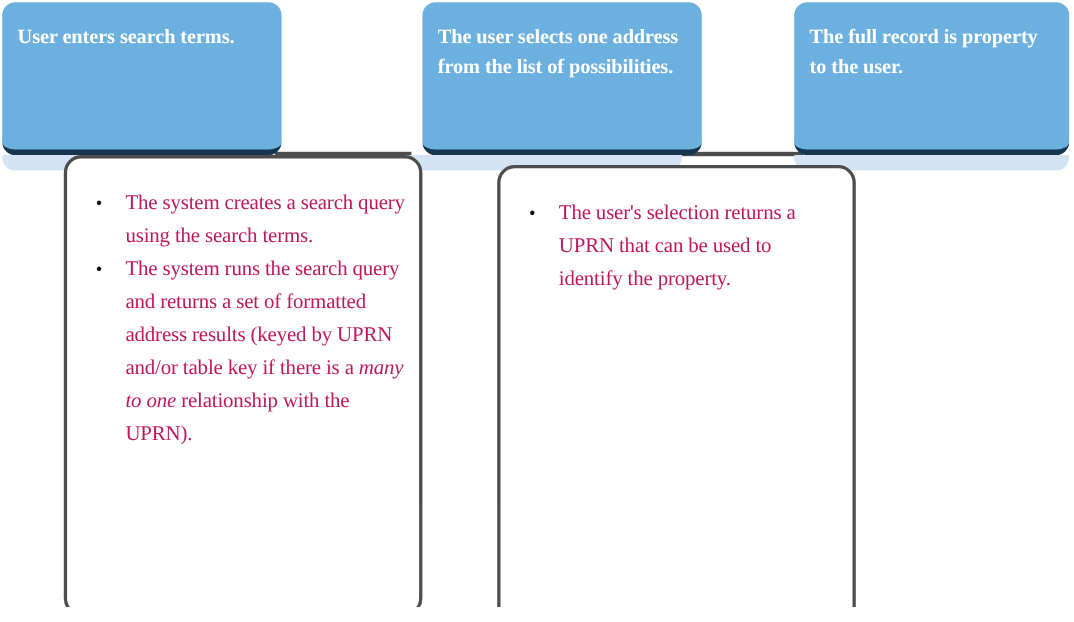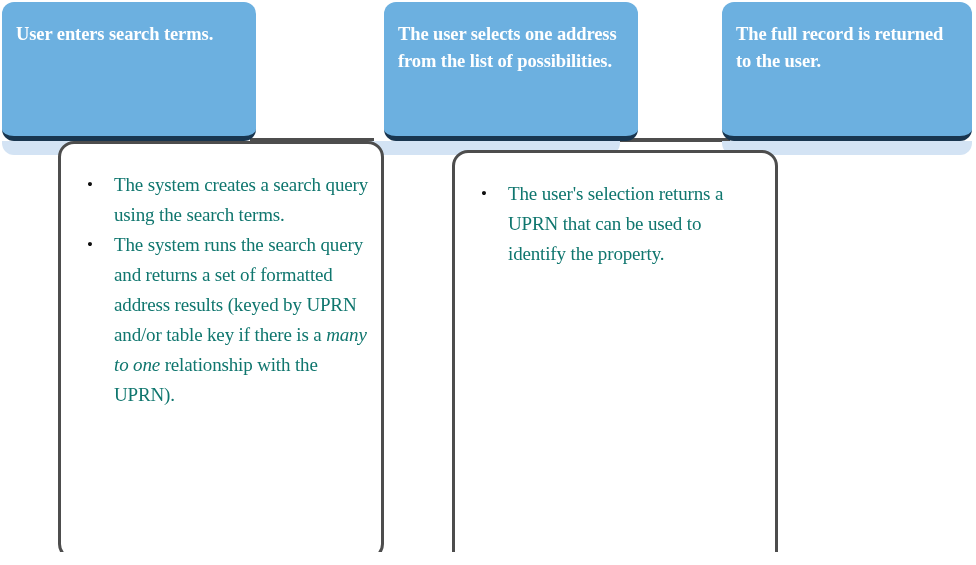--- a/index.html
+++ b/index.html
@@ -69,21 +69,21 @@
     left: 20px;
     right: 12px;
     top: 26px;
     margin: 0;
     padding: 0;
     list-style: none;
   }
   .bullet-item {
     position: relative;
     padding-left: 33px;
-    color: #0f766e;
+    color: #be185d;
     font-size: 19px;
     line-height: 30px;
     letter-spacing: -0.15px;
   }
   .bullet-item::before {
     content: "\2022";
     position: absolute;
     left: 6px;
     top: 0;
     font-size: 17px;
@@ -108,21 +108,21 @@
     <div class="blue-box-title">User enters search terms.</div>
   </div>
 
   <div class="blue-box-shadow" style="left:366px; width:254px;"></div>
   <div class="blue-box" style="left:348px; width:254px;margin-left:36px;">
     <div class="blue-box-title">The user selects one address from the list of possibilities.</div>
   </div>
 
   <div class="blue-box-shadow" style="left:722px; width:250px;"></div>
   <div class="blue-box" style="left:722px; width:250px;">
-    <div class="blue-box-title">The full record is returned to the user.</div>
+    <div class="blue-box-title">The full record is property to the user.</div>
   </div>
 
   <div class="white-box" style="left:58px; top:141px; width:326px; height:419px;">
     <ul class="bullet-list">
         <li class="bullet-item"><span>The system creates a search query using the search terms.</span></li>
         <li class="bullet-item"><span>The system runs the search query and returns a set of formatted address results (keyed by UPRN and/or table key if there is a </span><em>many to one</em><span> relationship with the UPRN).</span></li>
       </ul>
   </div>
 
   <div class="white-box" style="left:452px; top:150px; width:326px; height:419px;">

